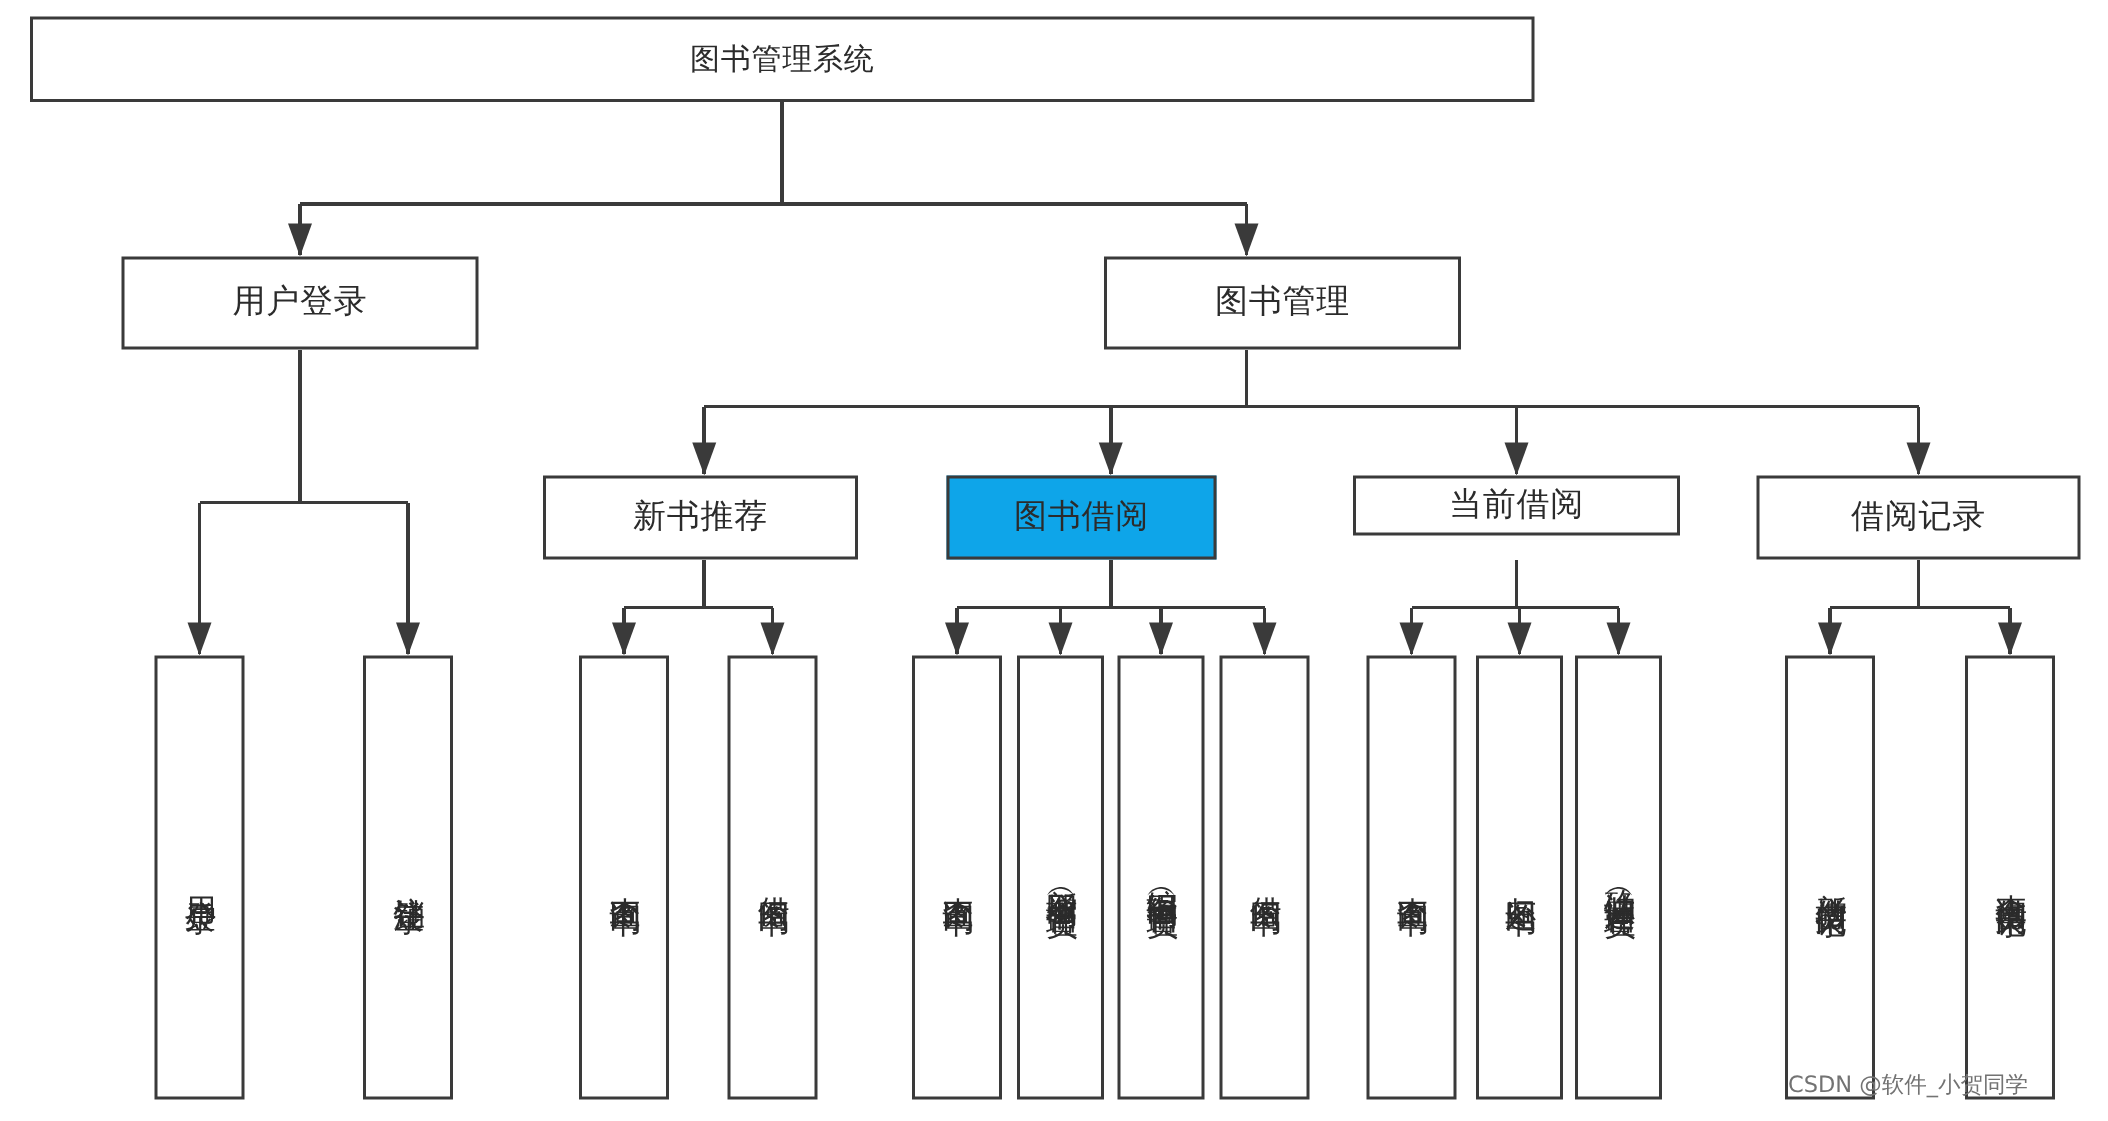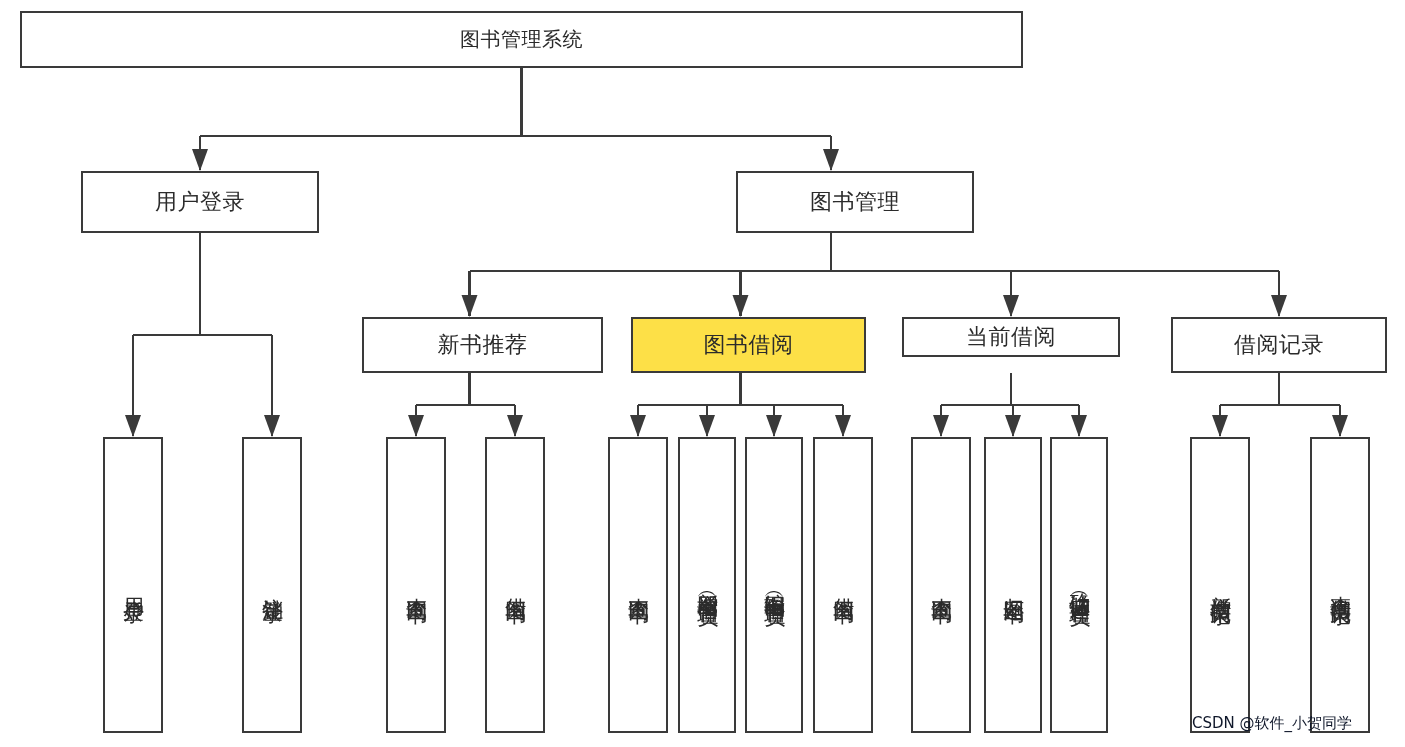--- a/index.html
+++ b/index.html
@@ -113,24 +113,24 @@
   <div id="node-layer">
       <div class="node-box horizontal root" style="left: 20px; top: 11px; width: 1003px; height: 57px; border-color: rgb(58, 58, 58); background: rgb(255, 255, 255);">
         <span class="node-label" style="color: rgb(43, 43, 43);">图书管理系统</span>
       </div>
       <div class="node-box horizontal" style="left: 81px; top: 171px; width: 238px; height: 62px; border-color: rgb(58, 58, 58); background: rgb(255, 255, 255);">
         <span class="node-label" style="color: rgb(43, 43, 43);">用户登录</span>
       </div>
       <div class="node-box horizontal" style="left: 712px; top: 171px; width: 238px; height: 62px; border-color: rgb(58, 58, 58); background: rgb(255, 255, 255); margin-left: 24px;">
         <span class="node-label" style="color: rgb(43, 43, 43);">图书管理</span>
       </div>
-      <div class="node-box horizontal" style="left: 362px; top: 317px; width: 241px; height: 56px; border-color: rgb(58, 58, 58); background: rgb(255, 255, 255);">
+      <div class="node-box horizontal" style="left: 362px; top: 317px; width: 210px; height: 56px; border-color: rgb(58, 58, 58); background: rgb(255, 255, 255);">
         <span class="node-label" style="color: rgb(43, 43, 43);">新书推荐</span>
       </div>
-      <div class="node-box horizontal" style="left: 631px; top: 317px; width: 235px; height: 56px; border-color: rgb(58, 58, 58); background: #fde047;">
+      <div class="node-box horizontal" style="left: 631px; top: 317px; width: 180px; height: 56px; border-color: rgb(58, 58, 58); background: #0ea5e9;">
         <span class="node-label" style="color: rgb(43, 43, 43);">图书借阅</span>
       </div>
       <div class="node-box horizontal" style="left: 902px; top: 317px; width: 218px; height: 40px; border-color: rgb(58, 58, 58); background: rgb(255, 255, 255);">
         <span class="node-label" style="color: rgb(43, 43, 43);">当前借阅</span>
       </div>
       <div class="node-box horizontal" style="left: 1171px; top: 317px; width: 216px; height: 56px; border-color: rgb(58, 58, 58); background: rgb(255, 255, 255);">
         <span class="node-label" style="color: rgb(43, 43, 43); text-align: center;">借阅记录</span>
       </div>
       <div class="node-box vertical" style="left: 103px; top: 437px; width: 60px; height: 296px; border-color: rgb(58, 58, 58); background: rgb(255, 255, 255);">
         <span class="node-label" style="color: rgb(43, 43, 43);">用户登录</span>
@@ -165,14 +165,14 @@
       <div class="node-box vertical" style="left: 1050px; top: 437px; width: 58px; height: 296px; border-color: rgb(58, 58, 58); background: rgb(255, 255, 255);">
         <span class="node-label" style="color: rgb(43, 43, 43);">确认归还（管理员）</span>
       </div>
       <div class="node-box vertical" style="left: 1190px; top: 437px; width: 60px; height: 296px; border-color: rgb(58, 58, 58); background: rgb(255, 255, 255);">
         <span class="node-label" style="color: rgb(43, 43, 43);">新增借阅记录</span>
       </div>
       <div class="node-box vertical" style="left: 1310px; top: 437px; width: 60px; height: 296px; border-color: rgb(58, 58, 58); background: rgb(255, 255, 255);">
         <span class="node-label" style="color: rgb(43, 43, 43);">查询借阅记录</span>
       </div>
     </div>
-  <div class="watermark" style="left: 1192px; top: 714px; color: #0f172a;">CSDN @软件_小贺同学</div>
+  <div class="watermark" style="left: 1192px; top: 714px; color: #737373;">CSDN @软件_小贺同学</div>
 </div>
 
 </body></html>

